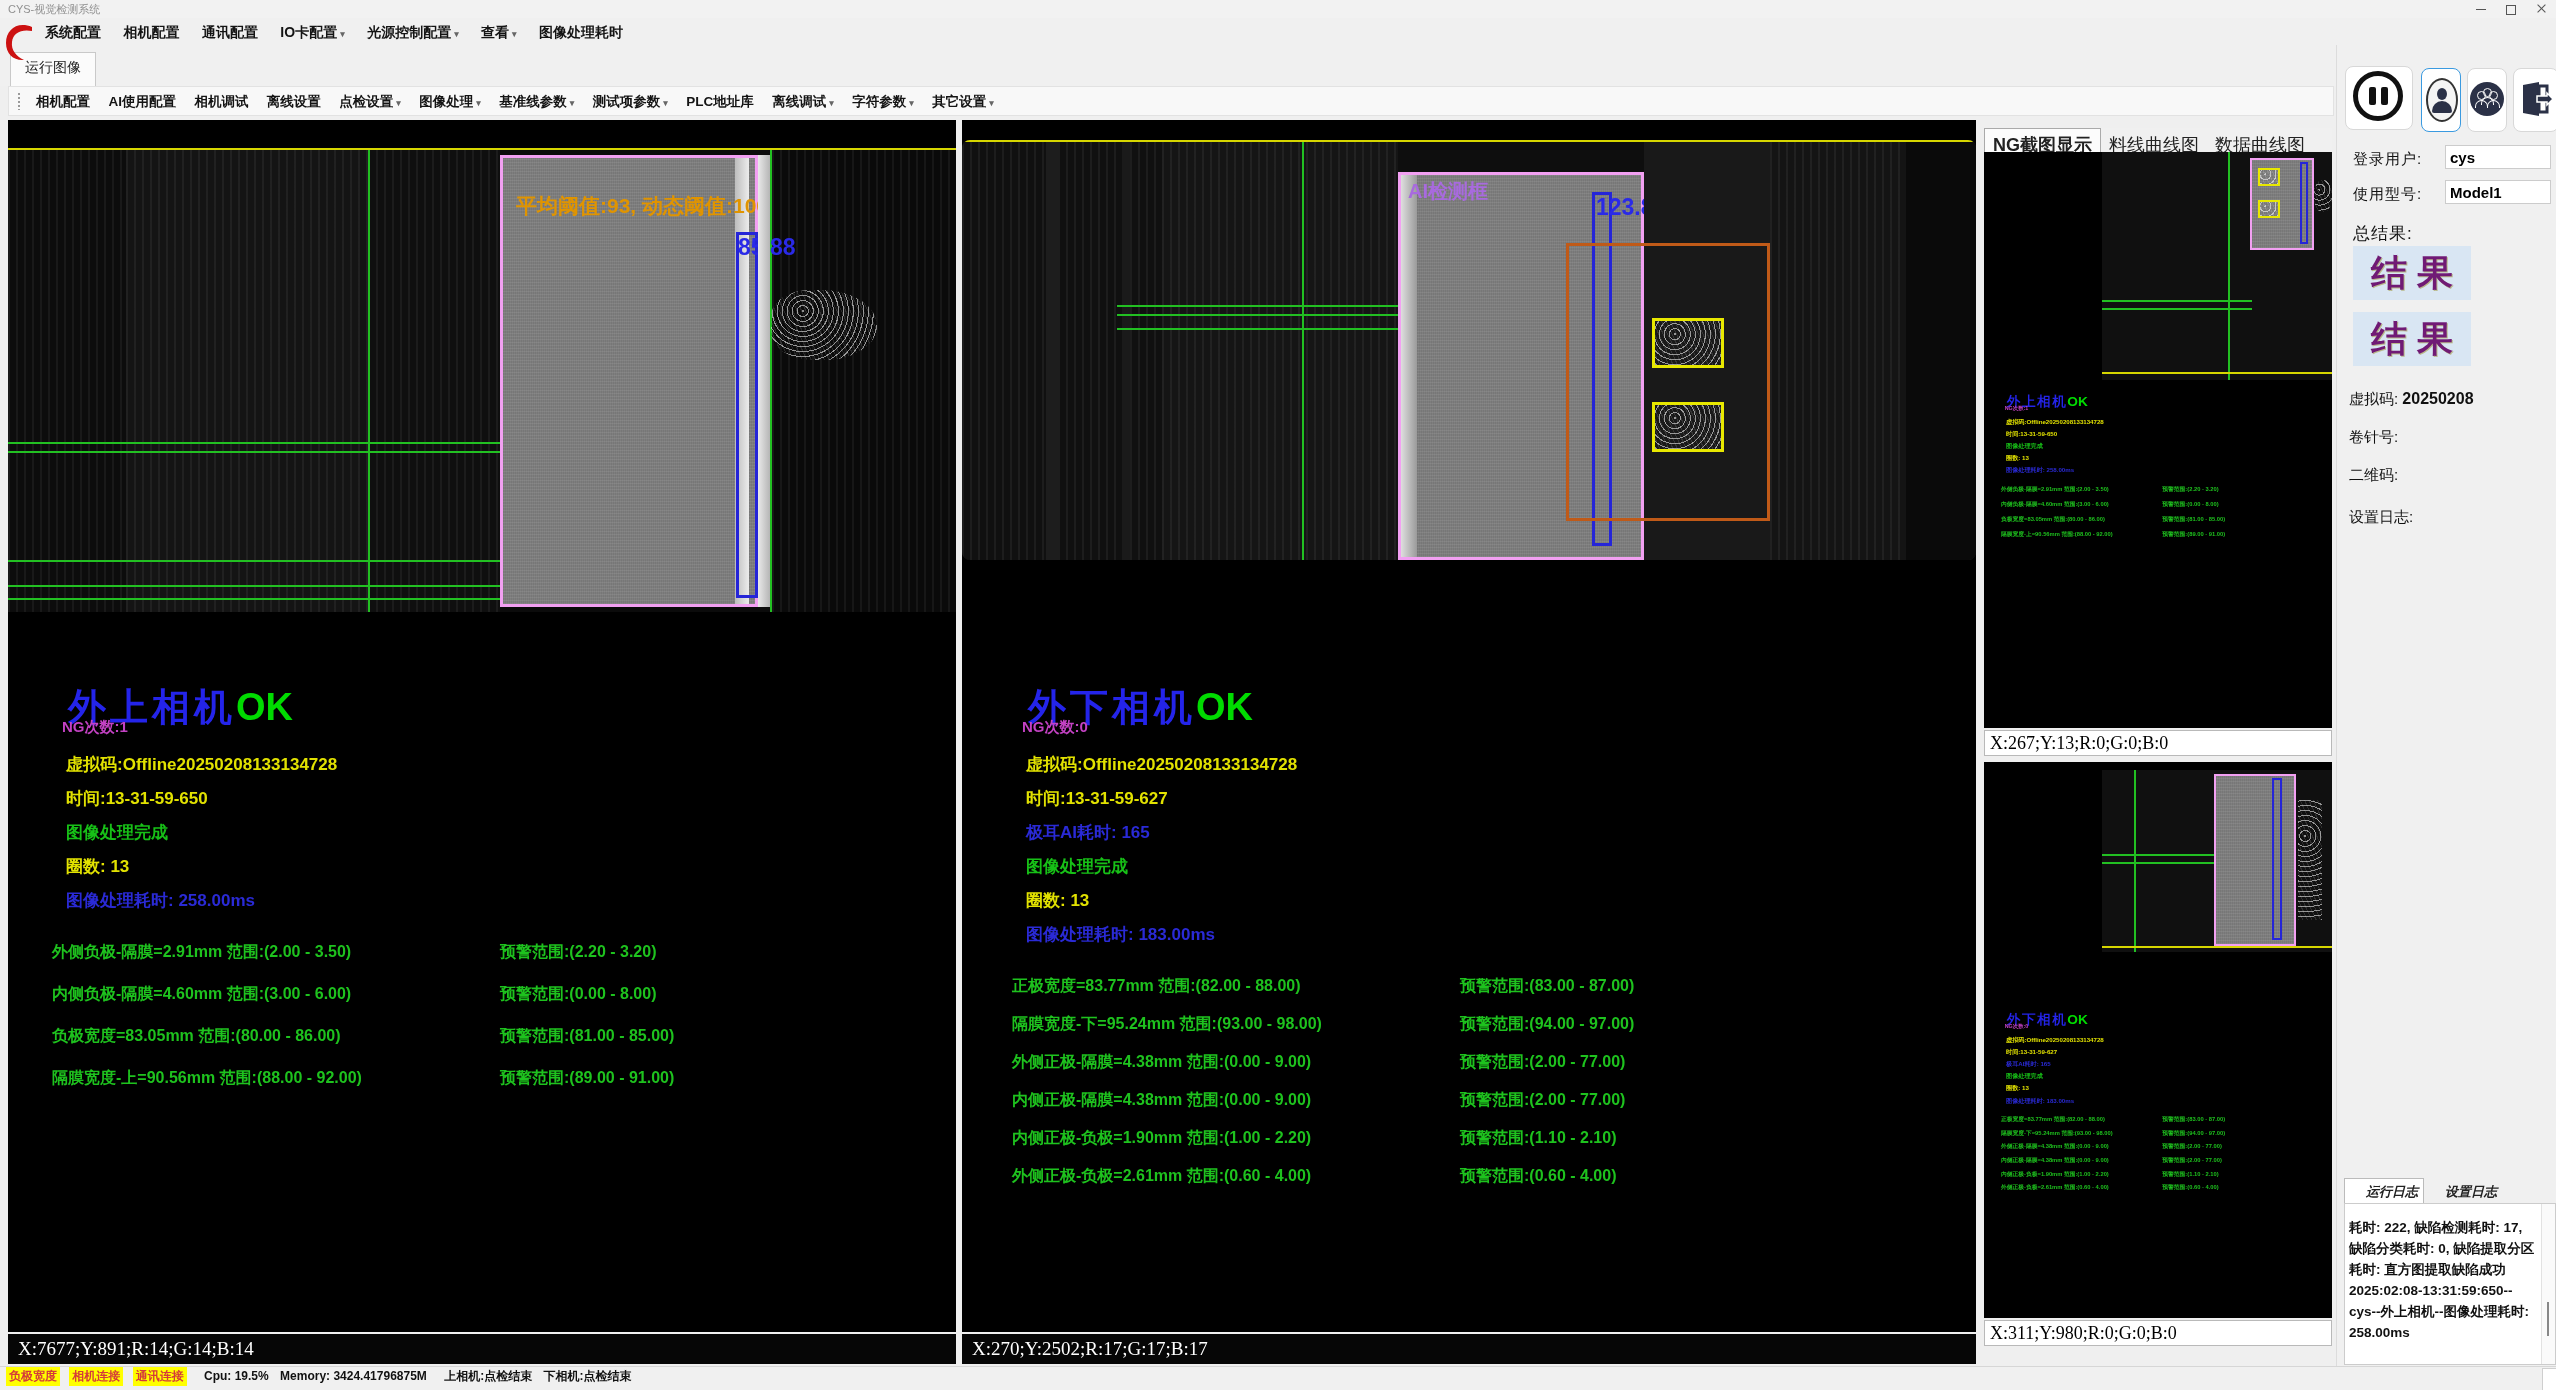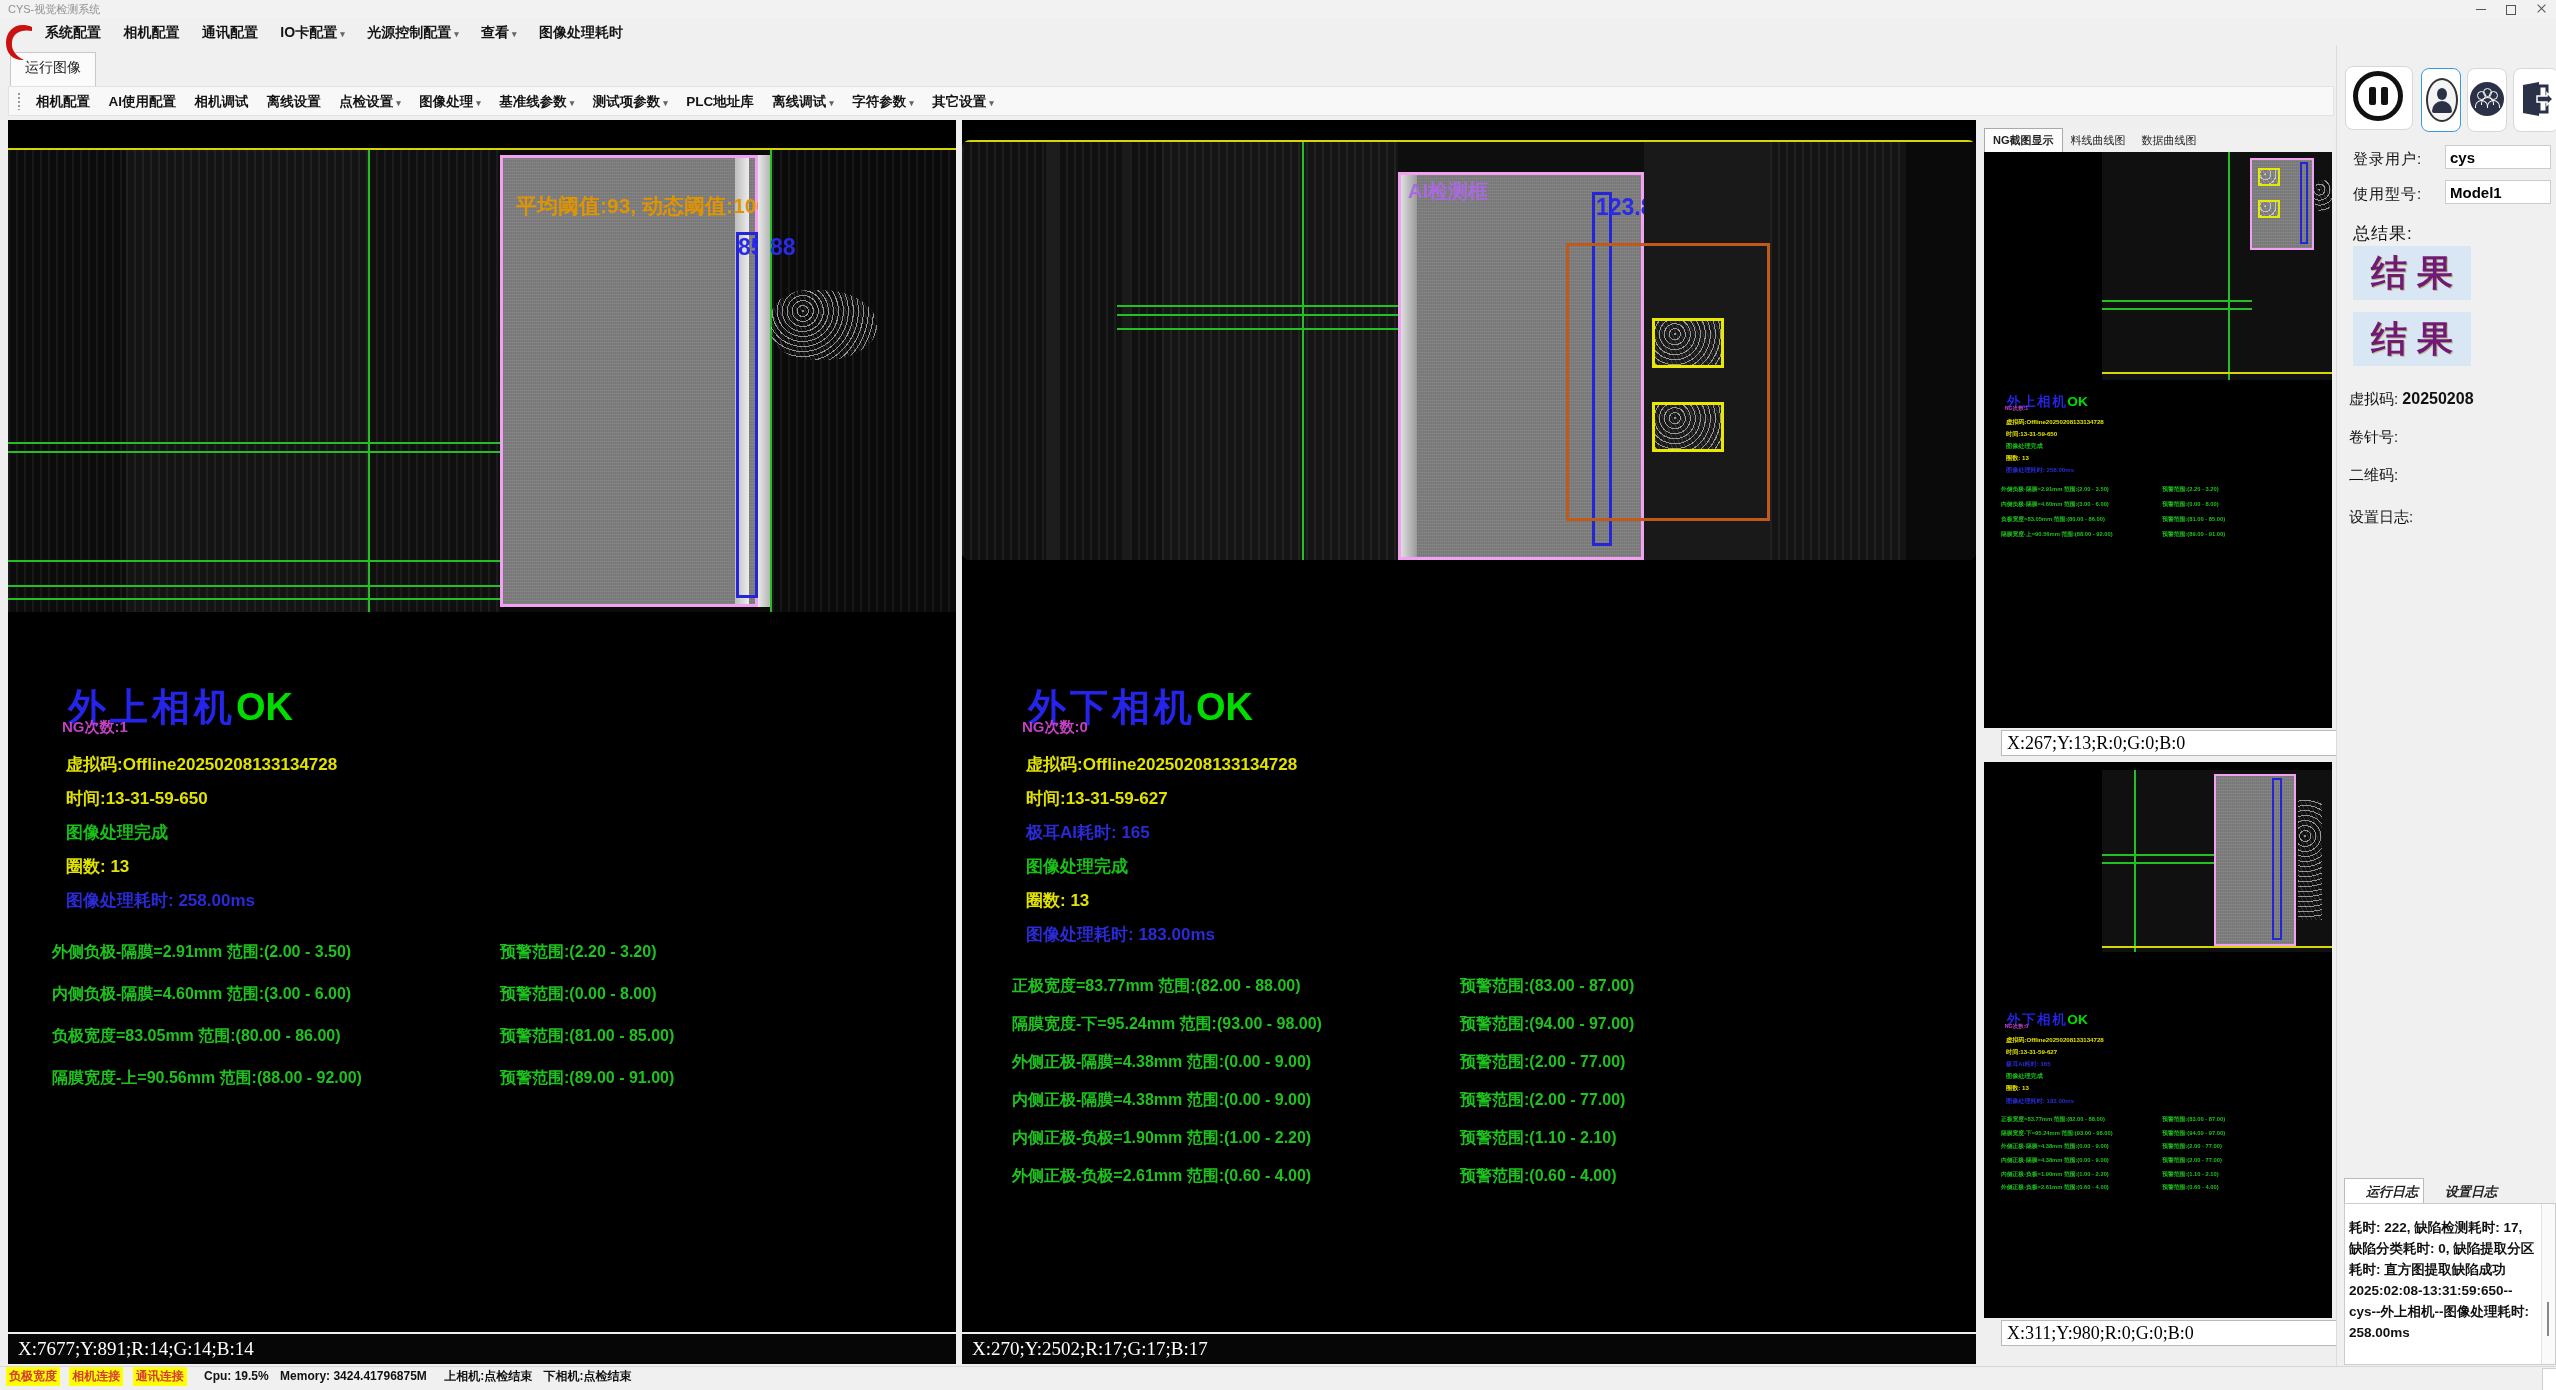--- a/index.html
+++ b/index.html
@@ -60,26 +60,26 @@
   .rep-line{margin:0 0 11px 28px;font:bold 17px "Liberation Sans",sans-serif;white-space:nowrap;}
   .c-yel{color:#e2e200;} .c-grn{color:#17c017;} .c-blu{color:#2a2ad6;} 
   .rep-meas{margin-top:30px;}
   .rep-row{margin:0 0 21px 14px;font:bold 16px "Liberation Sans",sans-serif;color:#1ec21e;white-space:nowrap;}
   .rep-row .val{display:inline-block;width:448px;}
   .rep-meas.tight .rep-row{margin-bottom:17px;}
   
   .coordbar{position:absolute;top:1334px;height:30px;background:#060606;color:#fff;
             font:19px "Liberation Serif",serif;line-height:30px;padding-left:10px;box-sizing:border-box;}
   
-  .prevtabs{position:absolute;left:1984px;top:128px;width:348px;height:24px;background:#f0f0f0;font-size:11px;}
+  .prevtabs{position:absolute;left:1984px;top:128px;width:348px;height:24px;background:#f0f0f0;font-size:18px;}
   .ptab{display:inline-block;height:19px;padding:4px 8px 0 8px;color:#222;}
   .ptab.active{background:#fcfcfc;border:1px solid #aaa;border-bottom:none;font-weight:700;}
   .prevpanel{position:absolute;left:1984px;width:348px;background:#000;overflow:hidden;}
   .prevcoord{position:absolute;left:1984px;width:348px;height:26px;background:#fff;border:1px solid #b9b9b9;
-             box-sizing:border-box;color:#000;font:18px "Liberation Serif",serif;line-height:24px;padding-left:5px;margin-left:17px;}
+             box-sizing:border-box;color:#000;font:18px "Liberation Serif",serif;line-height:24px;padding-left:5px;}
   .mini-report{position:absolute;transform:scale(.36);transform-origin:0 0;}
   .mini-report .report{position:static;}
   
   .sidebar{position:absolute;left:2336px;top:45px;width:220px;height:1321px;background:#f0f0f0;border-left:1px solid #dcdcdc;}
   .sbtn{position:absolute;background:#fff;border:1px solid #d8d8d8;border-radius:8px;}
   .sbtn.active{border:1px solid #3a9ae0;}
   .pausewrap{position:absolute;left:7px;top:4px;width:50px;height:50px;border:5px solid #111;border-radius:50%;box-sizing:border-box;}
   .pausewrap .pb{position:absolute;top:11px;width:7px;height:18px;background:#111;border-radius:2px;}
   .personring{position:absolute;left:4px;top:9px;width:28px;height:40px;border:2px solid #333;border-radius:50%;background:#f4f4f4;}
   .personring .head{position:absolute;left:9px;top:8px;width:10px;height:12px;background:#2b3147;border-radius:50%;}

